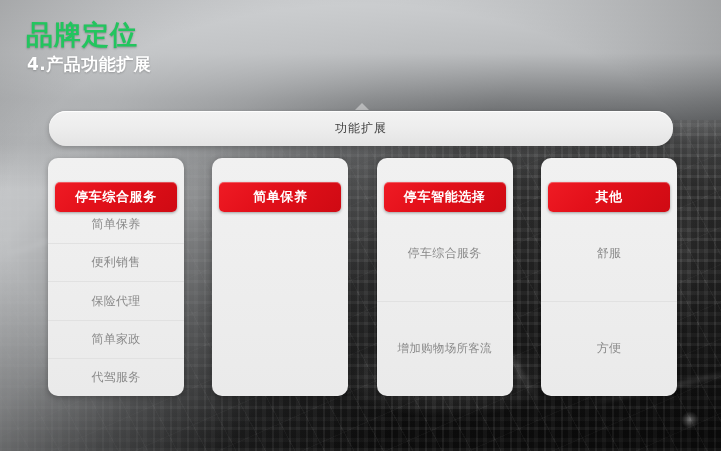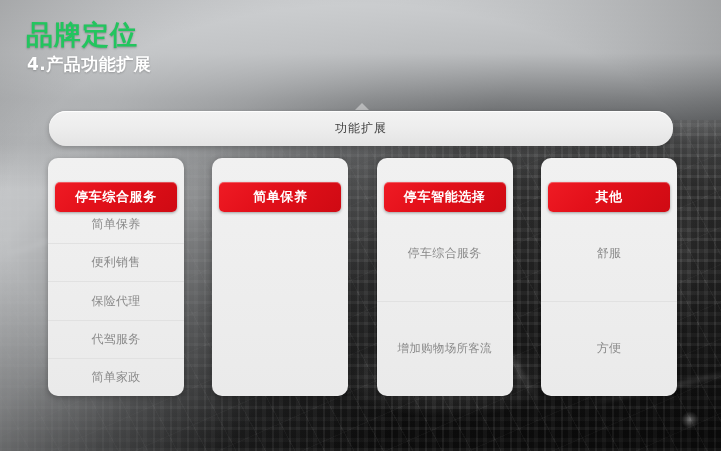--- a/index.html
+++ b/index.html
@@ -235,22 +235,22 @@
   <div class="columns">
 
     <div class="column">
       <div class="col-head">
         <span class="col-head-label">停车综合服务</span>
       </div>
       <div class="col-items">
         <div class="col-item">简单保养</div>
         <div class="col-item">便利销售</div>
         <div class="col-item">保险代理</div>
+        <div class="col-item">简单家政</div>
         <div class="col-item">代驾服务</div>
-        <div class="col-item">简单家政</div>
       </div>
     </div>
 
     <div class="column">
       <div class="col-head">
         <span class="col-head-label">简单保养</span>
       </div>
     </div>
 
     <div class="column">

